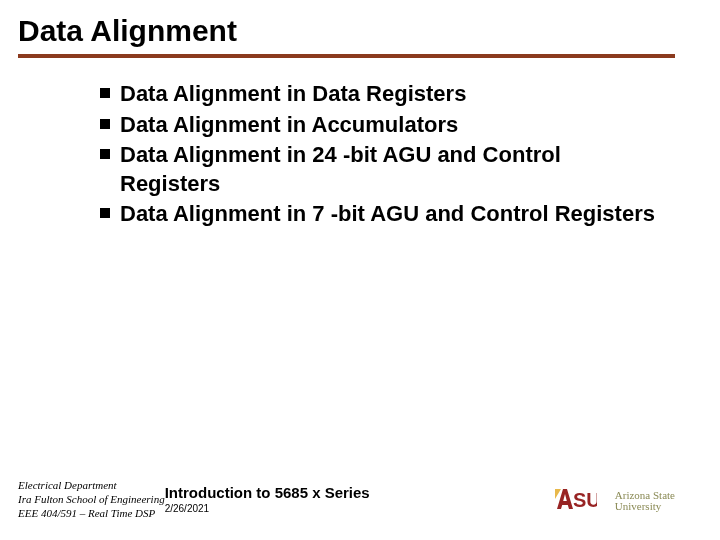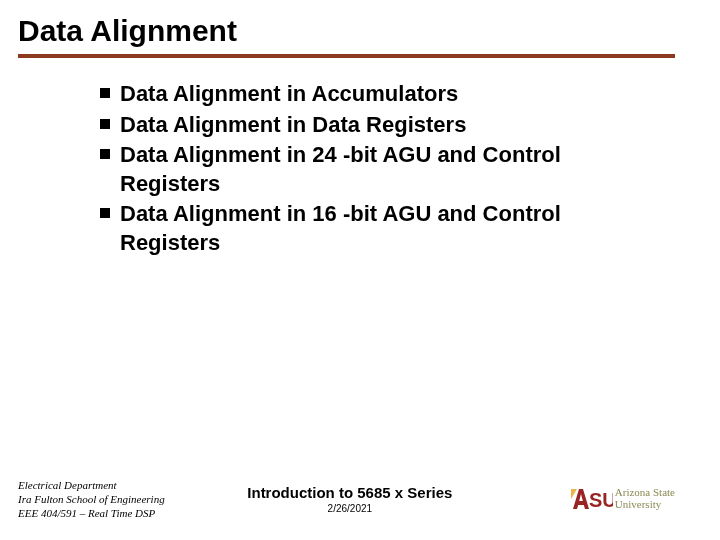--- a/index.html
+++ b/index.html
@@ -82,35 +82,34 @@
     justify-content: space-between;
   }
   .footer-left {
     font-family: "Times New Roman", Times, serif;
     font-style: italic;
     font-size: 11px;
     line-height: 1.3;
     color: #000;
   }
   .footer-center {
-    text-align: center;
     flex: 1;
   }
   .footer-center .course {
     font-size: 15px;
     font-weight: bold;
   }
   .footer-center .date {
     font-size: 10px;
     margin-top: 2px;
   }
   .footer-right {
     display: flex;
-    align-items: center;
-    gap: 2px;
+    align-items: flex-end;
+    gap: 18px;
     min-width: 140px;
     justify-content: flex-end;
   }
   .asu-logo {
     display: inline-block;
   }
   .asu-logo svg { display: block; }
   .asu-text {
     font-family: "Times New Roman", Times, serif;
     font-size: 11px;
@@ -126,33 +125,33 @@
 
   <div class="title">Data Alignment</div>
   <div class="title-rule"></div>
 
   <div class="content">
 
 
     <div class="sublist">
       <div class="bullet-l2">
         <div class="marker"></div>
-        <div class="text">Data Alignment in Accumulators</div>
+        <div class="text">Data Alignment in Data Registers</div>
       </div>
       <div class="bullet-l2">
         <div class="marker"></div>
-        <div class="text">Data Alignment in Data Registers</div>
+        <div class="text">Data Alignment in Accumulators</div>
       </div>
       <div class="bullet-l2">
         <div class="marker"></div>
         <div class="text">Data Alignment in 24 -bit AGU and Control Registers</div>
       </div>
       <div class="bullet-l2">
         <div class="marker"></div>
-        <div class="text">Data Alignment in 16 -bit AGU and Control Registers</div>
+        <div class="text">Data Alignment in 7 -bit AGU and Control Registers</div>
       </div>
     </div>
 
   </div>
 
   <div class="footer">
     <div class="footer-left">
       <div>Electrical Department</div>
       <div>Ira Fulton School of Engineering</div>
       <div>EEE 404/591 – Real Time DSP</div>

